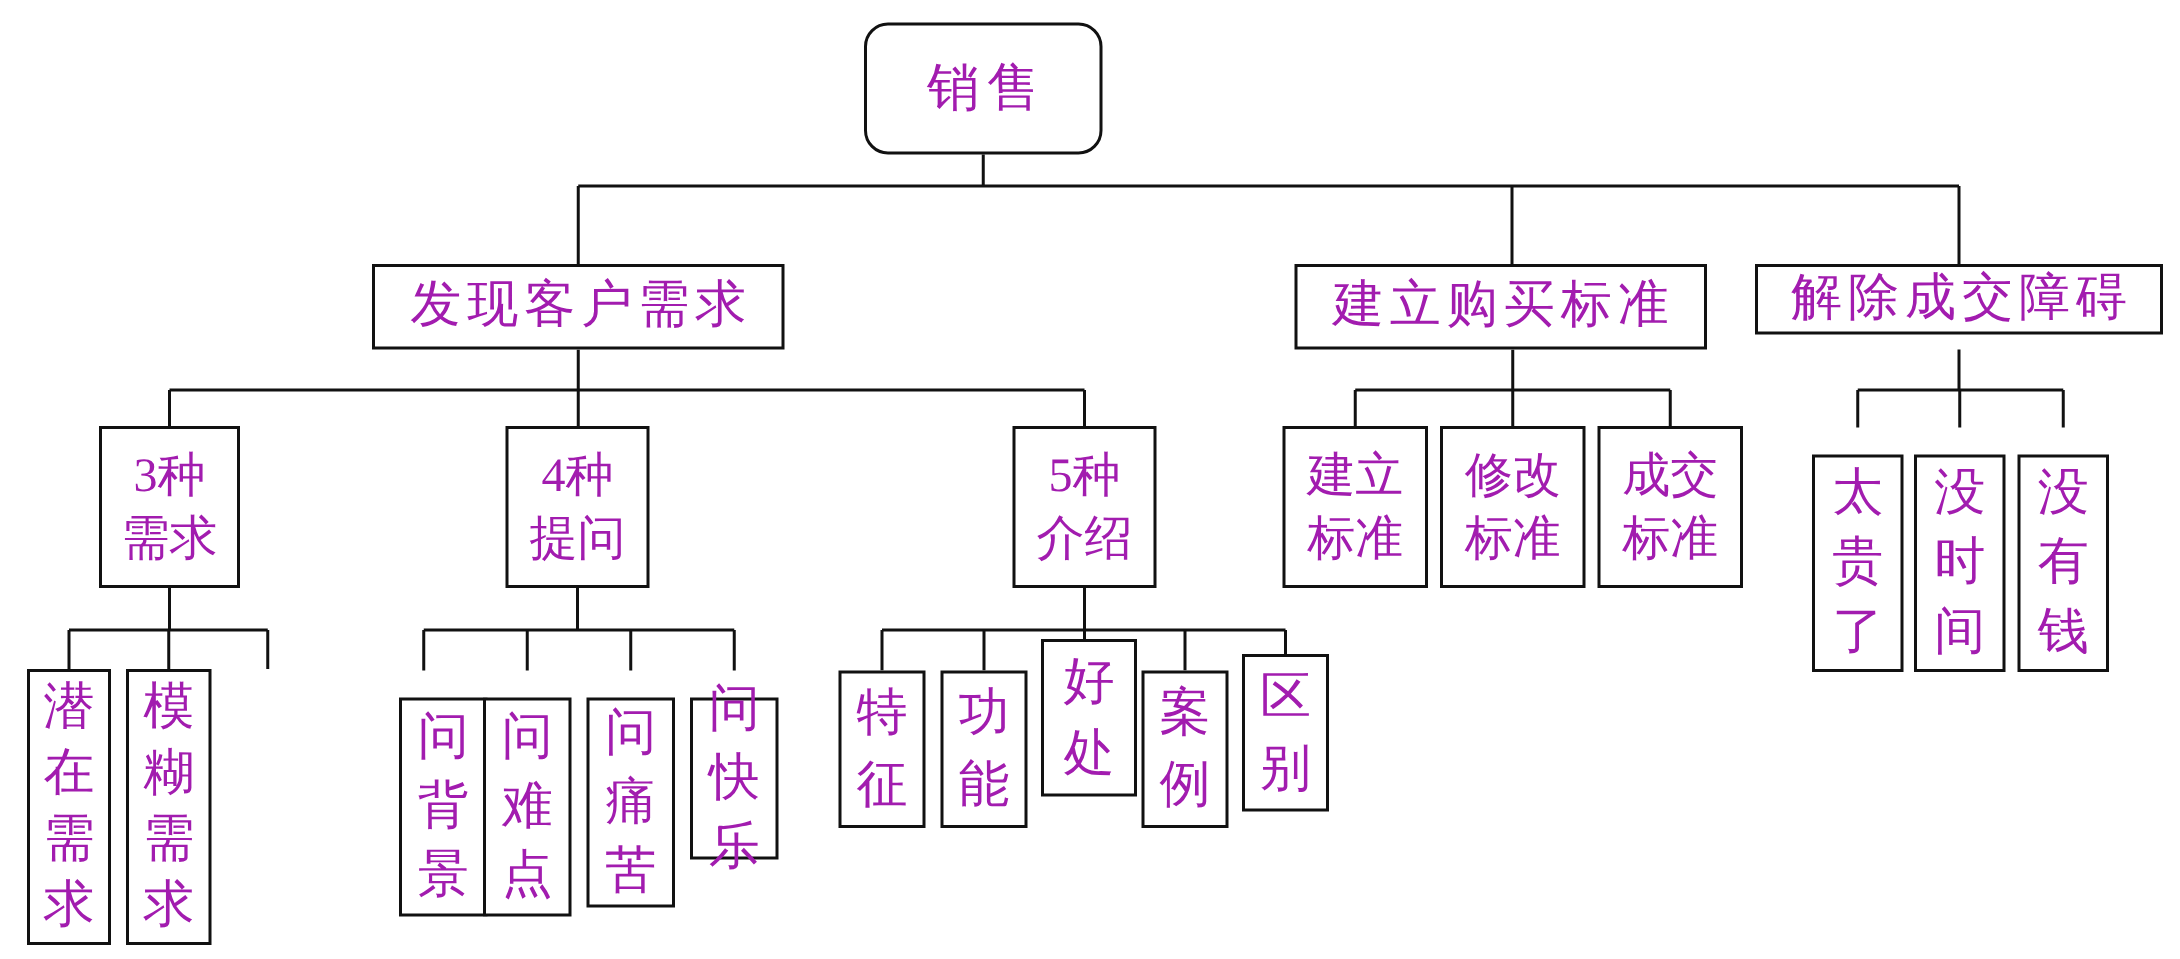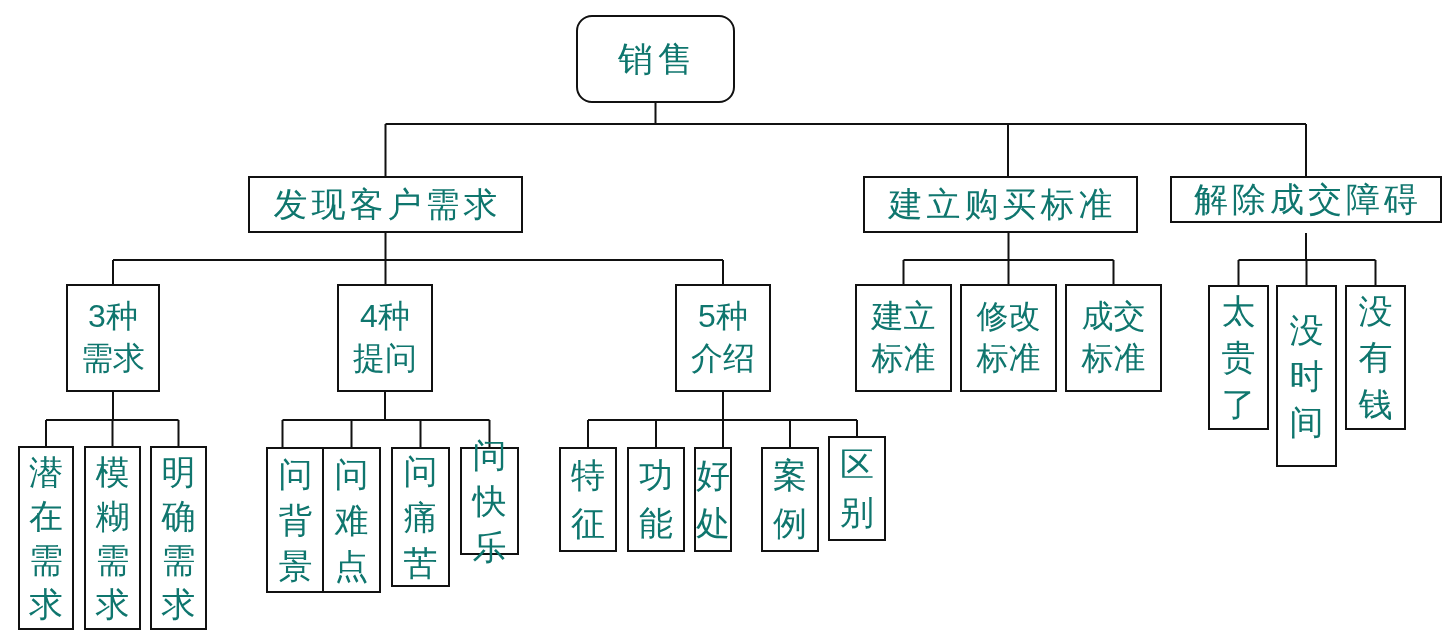--- a/index.html
+++ b/index.html
@@ -1,22 +1,22 @@
 <!DOCTYPE html>
 <html><head>
 <meta charset="utf-8">
 <style>
   html, body { margin: 0; padding: 0; background: #ffffff; }
   .canvas {
     position: relative;
     width: 1453px;
     height: 639px;
     background: #ffffff;
-    font-family: Liberation Sans, sans-serif;
-    color: #0f766e;
+    font-family: Liberation Serif, serif;
+    color: #a21caf;
     overflow: hidden;
     border-radius: 17px;
   }
   .connectors {
     position: absolute;
     left: 0; top: 0;
     width: 1453px; height: 639px;
   }
   .node {
     position: absolute;
@@ -37,21 +37,21 @@
     text-indent: 5px;
   }
   .l2 {
     font-size: 34px;
     letter-spacing: 4px;
     text-indent: 4px;
   }
   .l3 { font-size: 32px; line-height: 1.3; }
   .vert { word-break: break-all; font-size: 34px; }
   .v2 { line-height: 1.4; }
-  .v3 { line-height: 1.36; }
+  .v3 { line-height: 1.36; margin-top: 18px; }
   .v4 { line-height: 1.3; }
 </style>
 </head>
 <body>
 
 <div class="canvas">
 
   <svg class="connectors" viewBox="0 0 1453 639" xmlns="http://www.w3.org/2000/svg">
     <path fill="none" stroke="#111111" stroke-width="2" d="
       M655.5 103 V124 M385.5 124 H1306 M385.5 124 V176 M1008 124 V176 M1306 124 V176
@@ -77,31 +77,30 @@
 介绍</div>
 
   <div class="node l3" style="left:855px;top:284px;width:97px;height:108px">建立
 标准</div>
   <div class="node l3" style="left:960px;top:284px;width:97px;height:108px">修改
 标准</div>
   <div class="node l3" style="left:1065px;top:284px;width:97px;height:108px">成交
 标准</div>
 
   <div class="node vert v3" style="left:1208px;top:285px;width:61px;height:145px">太贵了</div>
-  <div class="node vert v3" style="left:1276px;top:285px;width:61px;height:182px">没时间</div>
+  <div class="node vert v3" style="left:1276px;top:285px;width:61px;height:145px">没时间</div>
   <div class="node vert v3" style="left:1345px;top:285px;width:61px;height:145px">没有钱</div>
 
   <div class="node vert v4" style="left:18px;top:446px;width:56px;height:184px">潜在需求</div>
   <div class="node vert v4" style="left:84px;top:446px;width:57px;height:184px">模糊需求</div>
-  <div class="node vert v4" style="left:150px;top:446px;width:57px;height:184px">明确需求</div>
 
   <div class="node vert v3" style="left:266px;top:447px;width:59px;height:146px">问背景</div>
   <div class="node vert v3" style="left:322px;top:447px;width:59px;height:146px">问难点</div>
   <div class="node vert v3" style="left:391px;top:447px;width:59px;height:140px">问痛苦</div>
   <div class="node vert v3" style="left:460px;top:447px;width:59px;height:108px">问快乐</div>
 
   <div class="node vert v2" style="left:559px;top:447px;width:58px;height:105px">特征</div>
   <div class="node vert v2" style="left:627px;top:447px;width:58px;height:105px">功能</div>
-  <div class="node vert v2" style="left:694px;top:447px;width:38px;height:105px">好处</div>
+  <div class="node vert v2" style="left:694px;top:426px;width:64px;height:105px">好处</div>
   <div class="node vert v2" style="left:761px;top:447px;width:58px;height:105px">案例</div>
   <div class="node vert v2" style="left:828px;top:436px;width:58px;height:105px">区别</div>
 
 </div>
 
 </body></html>

